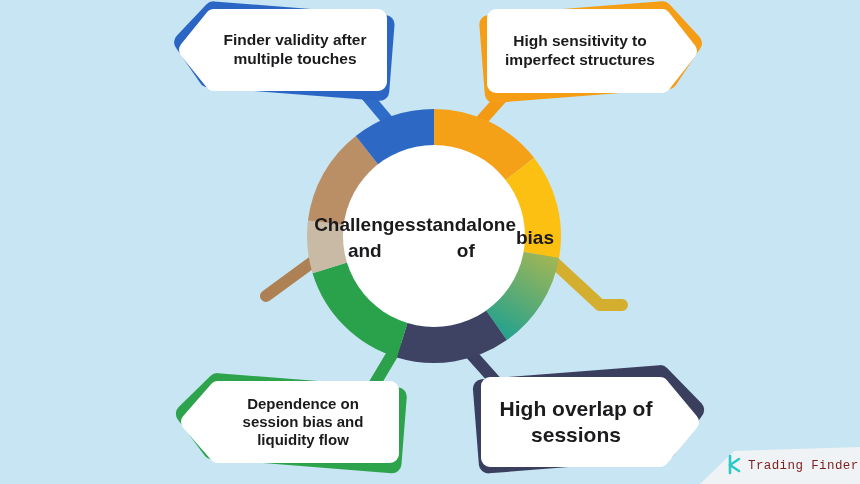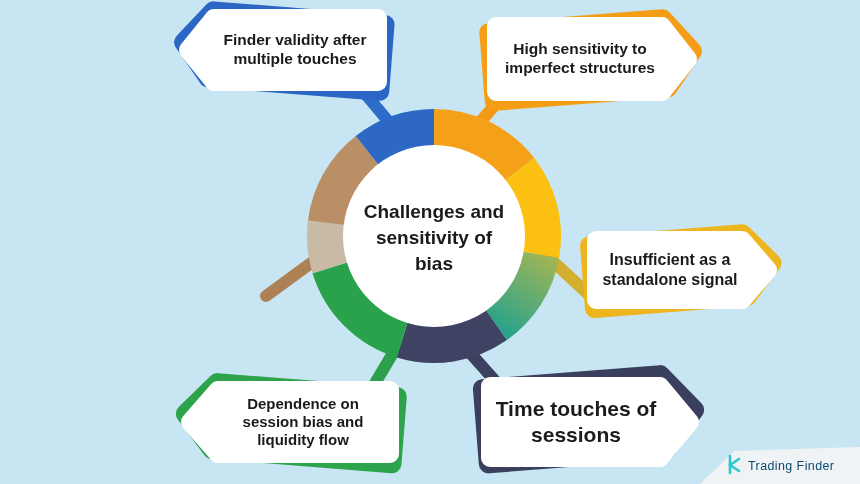--- a/index.html
+++ b/index.html
@@ -11,21 +11,21 @@
   #canvas{position:absolute;inset:0;width:860px;height:484px;}
   #diagram-svg{position:absolute;left:0;top:0;}
   .callout{position:absolute;}
   .callout svg{position:absolute;left:0;top:0;overflow:visible;}
   .callout-label{
     position:absolute;inset:0;display:flex;align-items:center;justify-content:center;
     text-align:center;font-weight:700;color:#1b1b1d;line-height:1.22;
   }
   #center-title{
     position:absolute;left:314px;top:182px;width:240px;height:112px;
-    display:flex;flex-direction:column;align-items:center;justify-content:center;
+    display:flex;flex-direction:row;align-items:center;justify-content:center;
     font-weight:700;font-size:19px;line-height:26px;color:#1a1a1c;text-align:center;
   }
   #watermark{position:absolute;left:700px;top:446px;width:160px;height:38px;}
   #watermark svg{position:absolute;left:0;top:0;}
   #watermark .brand{
     position:absolute;left:48px;top:13px;font-size:12.5px;color:#97999d;
     letter-spacing:.4px;font-weight:400;
   }
 </style>
 </head>
@@ -56,59 +56,52 @@
       <circle cx="434" cy="236" r="91" fill="#ffffff"></circle>
     </svg>
 
   <div class="callout" style="left: 178px; top: 8px; width: 210px; height: 84px;">
     <svg width="210" height="84" viewBox="0 0 210 84">
         <polygon points="10,42 36,10 200,10 200,74 36,74" fill="#2b66c4" stroke="#2b66c4" stroke-width="18" stroke-linejoin="round" transform="translate(105 42) rotate(4.5) scale(1.05) translate(-105 -42)"></polygon>
         <polygon points="10,42 36,10 200,10 200,74 36,74" fill="#ffffff" stroke="#ffffff" stroke-width="18" stroke-linejoin="round"></polygon>
       </svg>
     <div class="callout-label" style="font-size: 15.5px; padding-left: 36px; padding-right: 12px;">Finder validity after multiple touches</div>
   </div>
-  <div class="callout" style="left: 486px; top: 16px; width: 212px; height: 86px;">
+  <div class="callout" style="left: 486px; top: 8px; width: 212px; height: 86px;">
     <svg width="212" height="86" viewBox="0 0 212 86">
         <polygon points="10,10 176,10 202,43 176,76 10,76" fill="#f59d15" stroke="#f59d15" stroke-width="18" stroke-linejoin="round" transform="translate(106 43) rotate(-4.5) scale(1.05) translate(-106 -43)"></polygon>
         <polygon points="10,10 176,10 202,43 176,76 10,76" fill="#ffffff" stroke="#ffffff" stroke-width="18" stroke-linejoin="round"></polygon>
       </svg>
     <div class="callout-label" style="font-size: 15.5px; padding-right: 36px; padding-left: 12px;">High sensitivity to imperfect structures</div>
-  </div>
-  <div class="callout" style="left: 586px; top: 230px; width: 192px; height: 80px;">
-    <svg width="192" height="80" viewBox="0 0 192 80">
-        <polygon points="10,10 156,10 182,40 156,70 10,70" fill="#edb51e" stroke="#edb51e" stroke-width="18" stroke-linejoin="round" transform="translate(96 40) rotate(-4.5) scale(1.05) translate(-96 -40)"></polygon>
-        <polygon points="10,10 156,10 182,40 156,70 10,70" fill="#ffffff" stroke="#ffffff" stroke-width="18" stroke-linejoin="round"></polygon>
-      </svg>
-    <div class="callout-label" style="font-size: 16px; padding-right: 36px; padding-left: 12px;">Insufficient as a standalone signal</div>
   </div>
   <div class="callout" style="left: 180px; top: 380px; width: 220px; height: 84px;">
     <svg width="220" height="84" viewBox="0 0 220 84">
         <polygon points="10,42 38,10 210,10 210,74 38,74" fill="#2da34c" stroke="#2da34c" stroke-width="18" stroke-linejoin="round" transform="translate(110 42) rotate(4.5) scale(1.05) translate(-110 -42)"></polygon>
         <polygon points="10,42 38,10 210,10 210,74 38,74" fill="#ffffff" stroke="#ffffff" stroke-width="18" stroke-linejoin="round"></polygon>
       </svg>
     <div class="callout-label" style="font-size: 15px; padding-left: 38px; padding-right: 12px;">Dependence on session bias and liquidity flow</div>
   </div>
   <div class="callout" style="left: 480px; top: 376px; width: 220px; height: 92px;">
     <svg width="220" height="92" viewBox="0 0 220 92">
         <polygon points="10,10 180,10 210,46 180,82 10,82" fill="#3b3f5e" stroke="#3b3f5e" stroke-width="18" stroke-linejoin="round" transform="translate(110 42) rotate(-4.5) scale(1.05) translate(-110 -46)"></polygon>
         <polygon points="10,10 180,10 210,46 180,82 10,82" fill="#ffffff" stroke="#ffffff" stroke-width="18" stroke-linejoin="round"></polygon>
       </svg>
-    <div class="callout-label" style="font-size: 21px; padding-right: 40px; padding-left: 12px;">Time touches of sessions</div>
+    <div class="callout-label" style="font-size: 21px; padding-right: 40px; padding-left: 12px;">High overlap of sessions</div>
   </div>
 
   <div id="center-title" style="color: rgb(26, 26, 28);">
     <div>Challenges and</div>
-    <div>sensitivity of</div>
+    <div>standalone of</div>
     <div>bias</div>
   </div>
 
   <div id="watermark">
     <svg width="160" height="38" viewBox="0 0 160 38">
       <polygon id="wm-plate" points="34,5 160,1 160,38 0,38" opacity="0.95" fill="#f1f3f4"></polygon>
       <g id="wm-icon" fill="none" stroke-width="2.6" stroke-linecap="round" stroke-linejoin="round" stroke="#2bc9c9">
         <path d="M30 10 v17"></path>
         <path d="M30 19 l9 -6"></path>
         <path d="M30 19 l9 6"></path>
       </g>
     </svg>
-    <span class="brand" style="color: #0c4a6e;">Trading Finder</span>
+    <span class="brand" style="color: #7f1d1d; font-family: Liberation Mono, monospace;">Trading Finder</span>
   </div>
 </div>
 
 </body></html>

